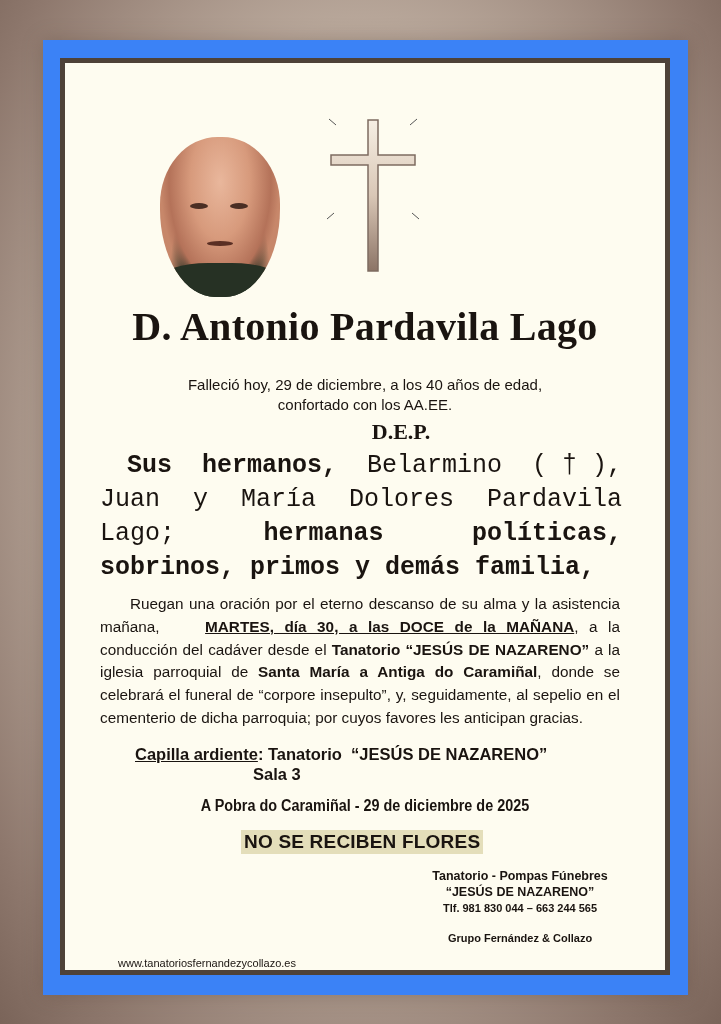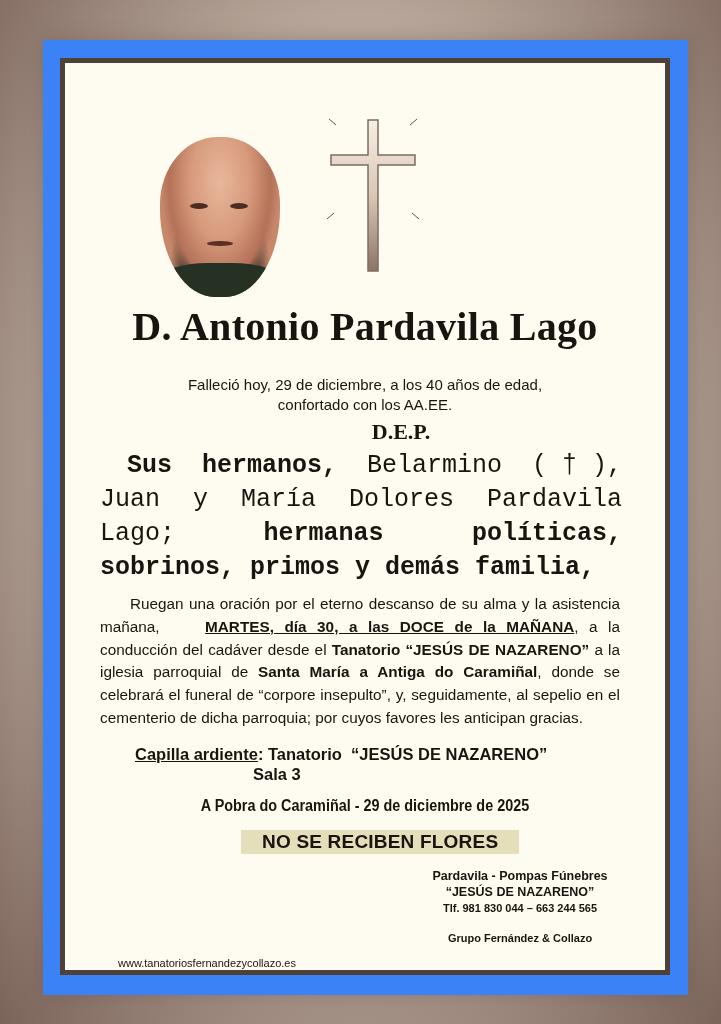--- a/index.html
+++ b/index.html
@@ -61,21 +61,21 @@
   .pray u, .capilla u { text-decoration:underline;margin-left:35px; }
   .capilla {
     left:35px; top:680px; font-size:16.5px; font-weight:bold; line-height:22px;
   }
   .sala { left:188px; top:702px; font-size:16.5px; font-weight:bold; }
   .place {
     left:0; width:600px; top:734px; text-align:center; font-size:16px; font-weight:bold;
     transform:scaleX(0.9); transform-origin:center;
   }
   .noflores {
-    left:176px; top:767px; padding:1px 21px;
+    left:176px; top:767px; padding:1px 3px;
     background:#e4deba; font-size:19px; font-weight:bold; letter-spacing:0.2px;
   }
   .funeral {
     left:350px; top:805px; width:210px; text-align:center; font-weight:bold; font-size:12.5px; line-height:16px;
   }
   .funeral .small { font-size:11px; }
   .web { left:53px; top:894px; font-weight:normal; font-size:11px; }
 </style>
 </head>
 <body>
@@ -117,21 +117,21 @@
     <div class="abs pray"><span>Ruegan una oración por el eterno descanso de su alma y la asistencia mañana, </span><b><u>MARTES, día 30, a las DOCE de la MAÑANA</u></b><span>, a la conducción del cadáver desde el </span><b>Tanatorio “JESÚS DE NAZARENO”</b><span> a la iglesia parroquial de </span><b>Santa María a Antiga do Caramiñal</b><span>, donde se celebrará el funeral de “corpore insepulto”, y, seguidamente, al sepelio en el cementerio de dicha parroquia; por cuyos favores les anticipan gracias.</span></div>
 
     <div class="abs capilla"><u>Capilla ardiente</u><span style="white-space:pre">: Tanatorio  “JESÚS DE NAZARENO”</span></div>
     <div class="abs sala">Sala 3</div>
 
     <div class="abs place">A Pobra do Caramiñal - 29 de diciembre de 2025</div>
 
     <div class="abs noflores">NO SE RECIBEN FLORES</div>
 
     <div class="abs funeral">
-      <div>Pardavila - Pompas Fúnebres</div>
+      <div>Tanatorio - Pompas Fúnebres</div>
       <div>“JESÚS DE NAZARENO”</div>
       <div class="small">Tlf. 981 830 044 – 663 244 565</div>
       <div class="small" style="margin-top:14px">Grupo Fernández &amp; Collazo</div>
     </div>
 
     <div class="abs web">www.tanatoriosfernandezycollazo.es</div>
   </div>
 </div>
 
 </body></html>

